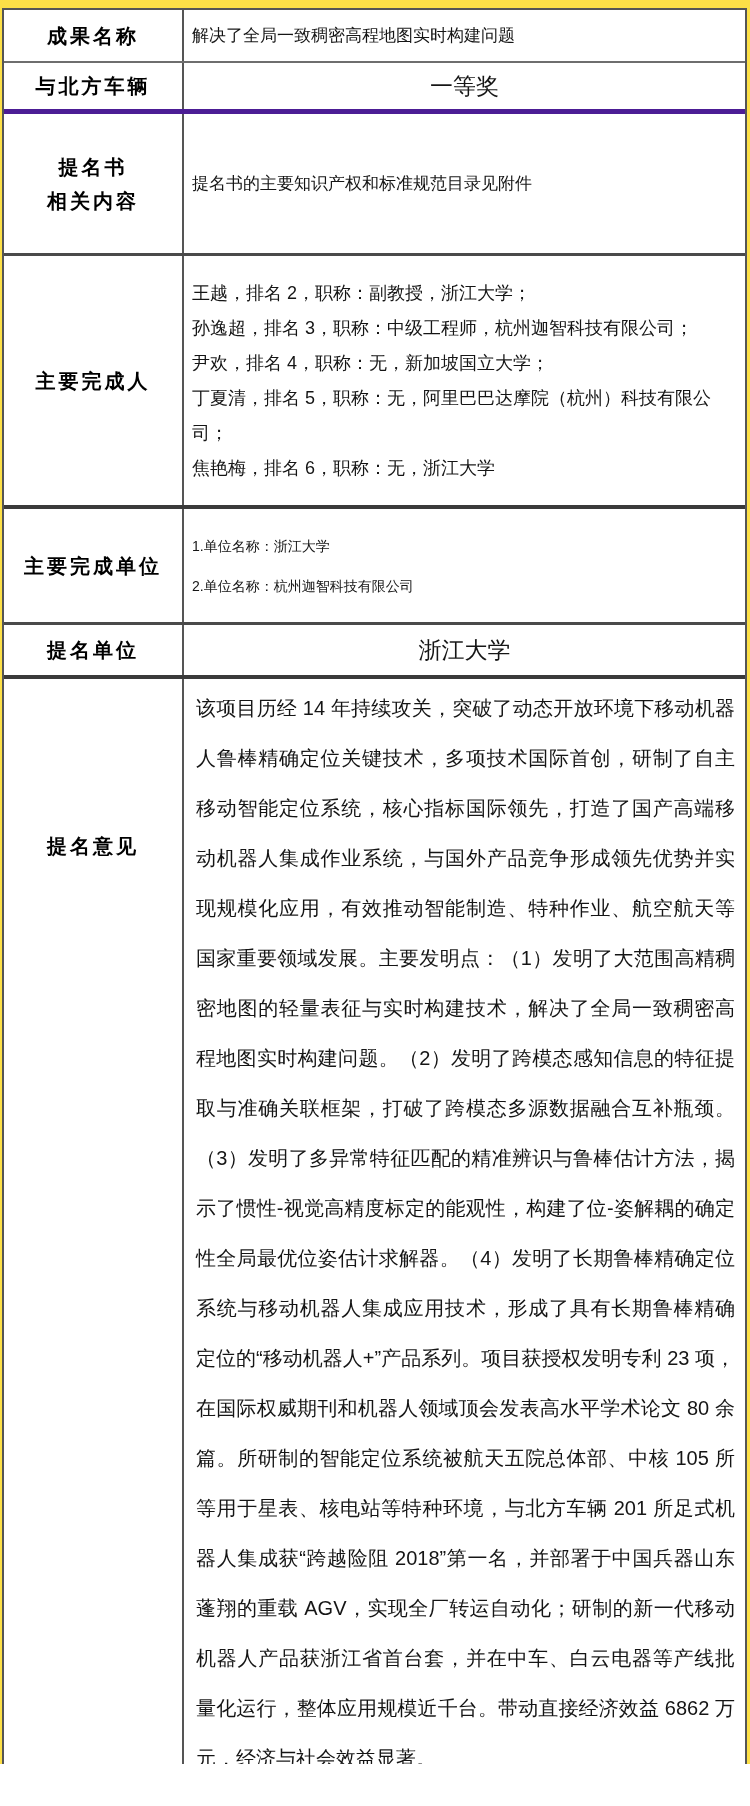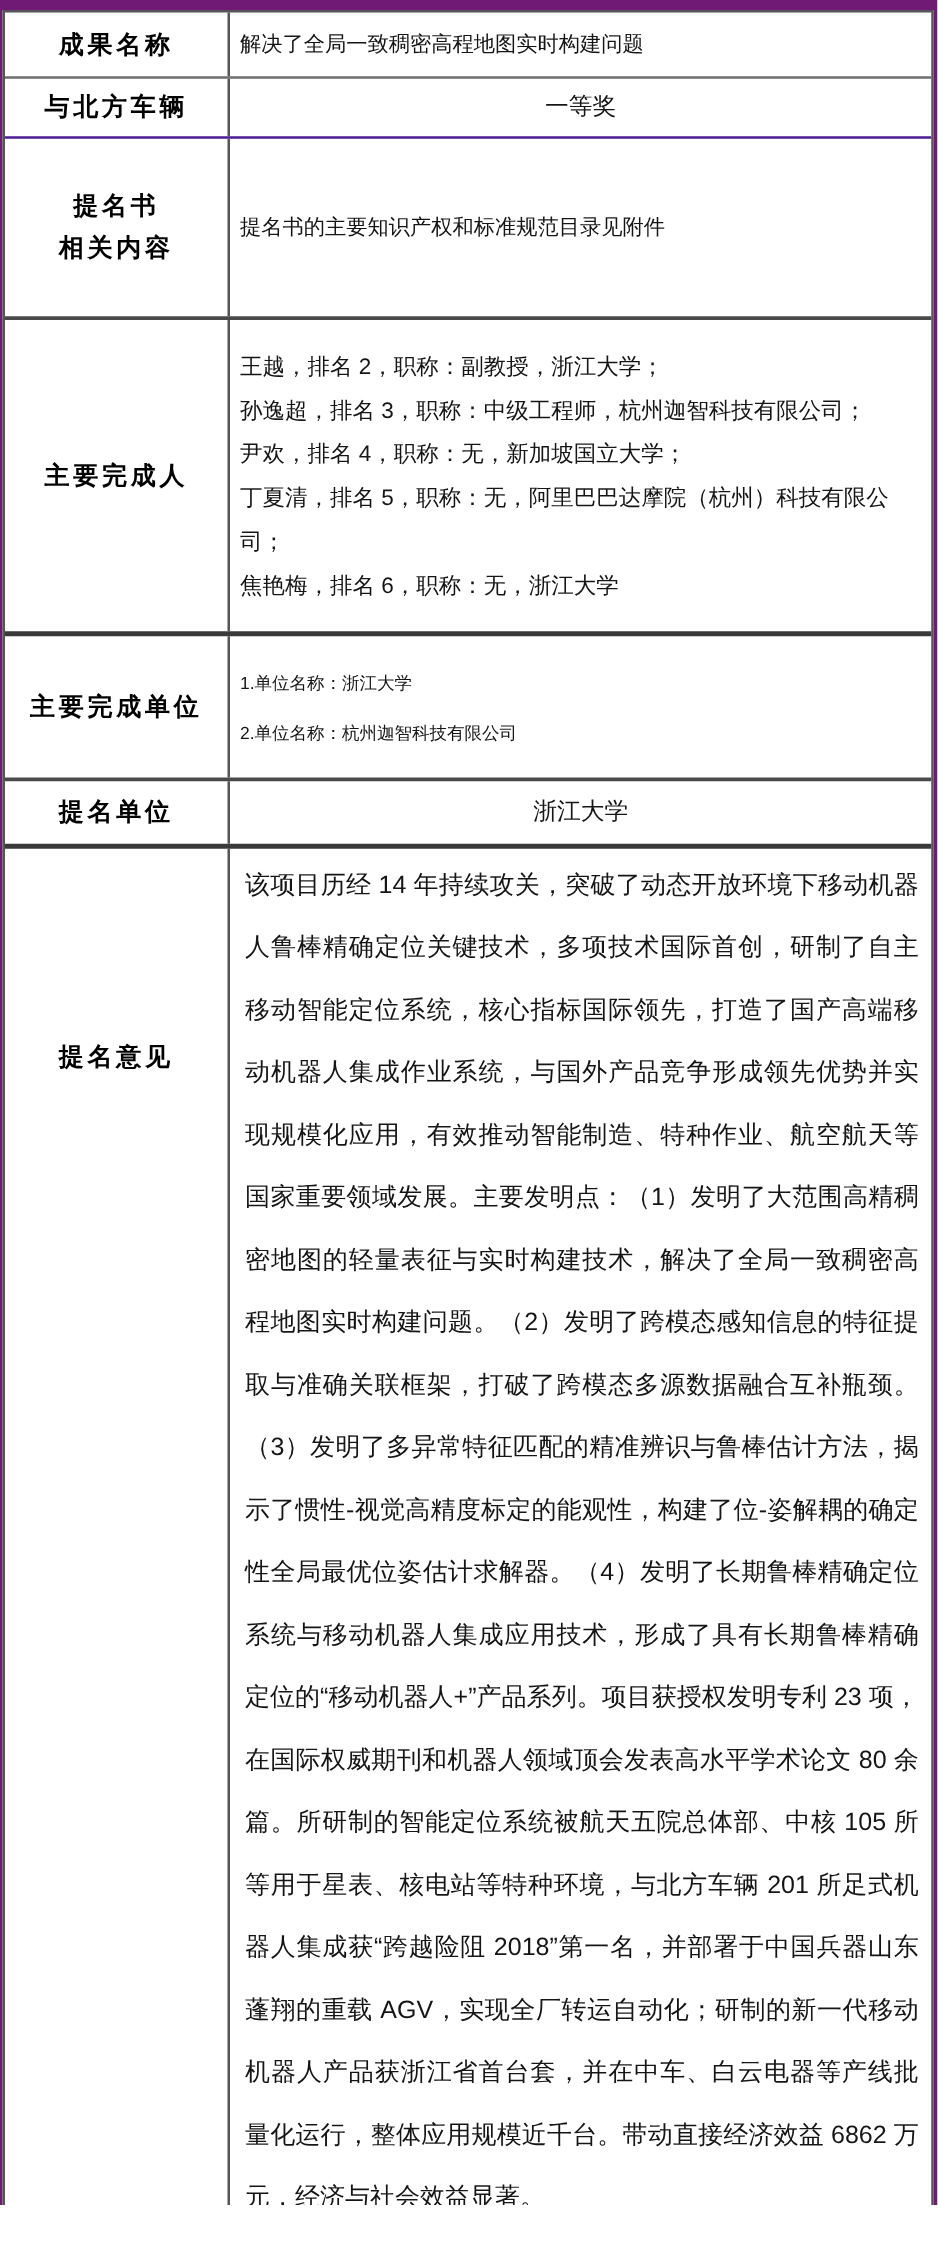--- a/index.html
+++ b/index.html
@@ -1,38 +1,38 @@
 <!DOCTYPE html>
 <html><head>
 <meta charset="utf-8">
 <style>
   html,body{margin:0;padding:0;background:#ffffff;}
   .page{
     position:relative;
     width:750px;height:1764px;
-    background:#701a75;
+    background:#fde047;
     font-family:"Liberation Sans", sans-serif;
     color:#111;
     overflow:hidden;
   }
   .doc-table{
     position:absolute;left:2px;top:8px;
     width:745px;height:1789px;
     border:2px solid #555;
     box-sizing:border-box;
     background:#fff;
   }
   .row{
     display:flex;
     box-sizing:border-box;
     width:100%;
   }
   .row-1{height:51px;}
   .row-2{height:48px;border-top:2px solid #6e6e6e;}
-  .row-3{height:144px;border-top:2px solid #4c1d95;}
+  .row-3{height:144px;border-top:5px solid #4c1d95;}
   .row-4{height:252px;border-top:3px solid #4a4a4a;}
   .row-5{height:117px;border-top:4px solid #3a3a3a;}
   .row-6{height:53px;border-top:3px solid #4a4a4a;}
   .row-7{height:1120px;border-top:4px solid #3a3a3a;}
   .cell-label{
     width:180px;
     box-sizing:border-box;
     border-right:2px solid #555;
     display:flex;
     flex-direction:column;
@@ -54,21 +54,21 @@
     flex:1;
     box-sizing:border-box;
     display:flex;
     flex-direction:column;
     justify-content:center;
     padding:0 8px;
     font-size:18px;
     color:#151515;
   }
   .content-title{font-size:17px;line-height:24px;}
-  .content-center{text-align:center;font-size:19px;line-height:24px;}
+  .content-center{text-align:center;font-size:23px;line-height:24px;}
   .content-plain{font-size:17px;line-height:24px;}
   .person-line{line-height:35px;font-size:18px;}
   .unit-line{line-height:40px;font-size:14px;}
   .opinion-cell{
     justify-content:flex-start;
     padding:4px 10px 0 12px;
   }
   .opinion-text{
     font-size:20px;
     line-height:50px;

